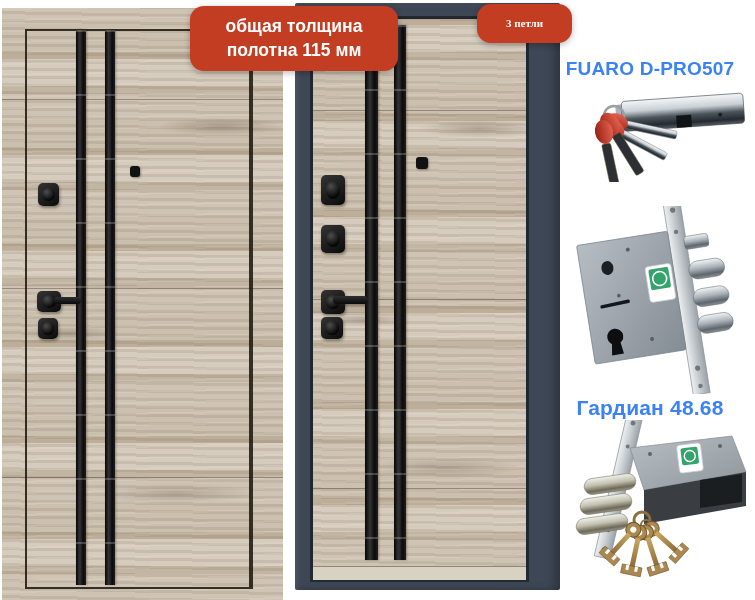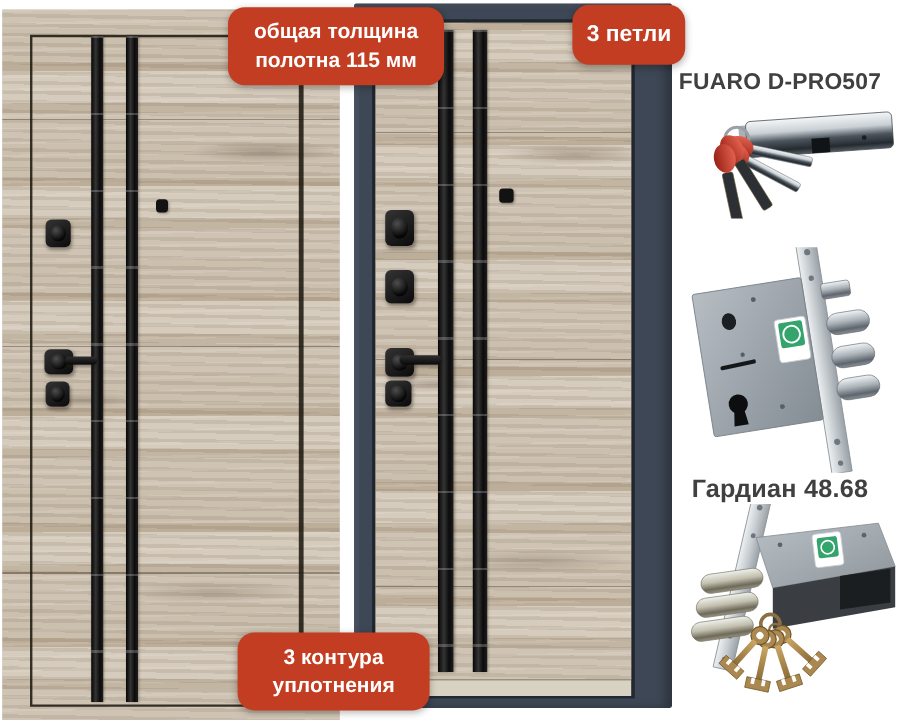--- a/index.html
+++ b/index.html
@@ -46,35 +46,35 @@
   .frameM{position:absolute;left:7px;top:3px;width:265px;height:587px;background:#3e4755;border-radius:2px;
           box-shadow:inset -6px 0 8px rgba(0,0,0,.25), inset 3px 3px 4px rgba(255,255,255,.08);}
   .revealM{position:absolute;left:15px;top:13px;right:31px;bottom:8px;background:#232933;}
   .leafM{position:absolute;left:18px;top:16px;right:34px;bottom:24px;box-shadow:0 0 0 2px #20262e;}
   .thresholdM{position:absolute;left:18px;right:34px;bottom:10px;height:13px;background:#d8d2c2;
               border-top:1px solid #8e8877;}
   .sM1{left:52px;top:6px;width:13px;bottom:6px;height:auto;}
   .sM2{left:81px;top:6px;width:12px;bottom:6px;height:auto;}
 
   
-  .ptitle{position:absolute;left:545px;width:210px;text-align:center;font-weight:bold;color:#404040;
+  .ptitle{position:absolute;left:545px;width:210px;text-align:center;font-weight:bold;color:#3b82f6;
           letter-spacing:.2px;}
   .pt1{top:58px;font-size:19px;}
   .pt2{top:185px;font-size:21px;}
   .pt3{top:396px;font-size:21px;}
   .pimg{position:absolute;}
   .img-cyl{left:552px;top:74px;width:200px;height:108px;}
   .img-lock1{left:558px;top:206px;width:195px;height:188px;}
   .img-lock2{left:550px;top:420px;width:205px;height:178px;}
 
   
   .badge{position:absolute;background:#c23d21;color:#ffffff;font-weight:bold;text-align:center;
          border-radius:14px;box-shadow:0 2px 6px rgba(0,0,0,.28);z-index:10;line-height:1.35;}
-  .b-thickness{left:190px;top:6px;width:172px;font-size:17.5px;padding:9px 4px;}
-  .b-hinges{left:477px;top:4px;font-size:19px;padding:12px 12px;}
+  .b-thickness{left:190px;top:6px;width:172px;font-size:17.5px;padding:9px 18px;}
+  .b-hinges{left:477px;top:4px;font-size:11px;padding:12px 29px;font-family:Liberation Serif, serif;}
   .b-seals{left:198px;top:527px;width:152px;font-size:17.5px;padding:9px 4px;}
 </style>
 </head>
 <body>
 
 <div class="stage">
 
   <div class="photo-left">
     <div class="leafL wood">
       <div class="outlineL"></div>
@@ -286,15 +286,14 @@
         <rect x="89.5" y="119" width="5" height="27" fill="url(#gbr)"></rect>
         <rect x="82" y="144" width="20" height="9" fill="#ab8850" stroke="#6d5429" stroke-width=".6"></rect>
         <rect x="86" y="144" width="3" height="5" fill="#ffffff"></rect>
           <rect x="95" y="144" width="3" height="5" fill="#ffffff"></rect>
       </g>
     </g>
   </svg>
 
   <div class="badge b-thickness">общая толщина полотна 115 мм</div>
   <div class="badge b-hinges">3 петли</div>
-  <div class="badge b-seals">3 контура уплотнения</div>
 
 </div>
 
 </body></html>

